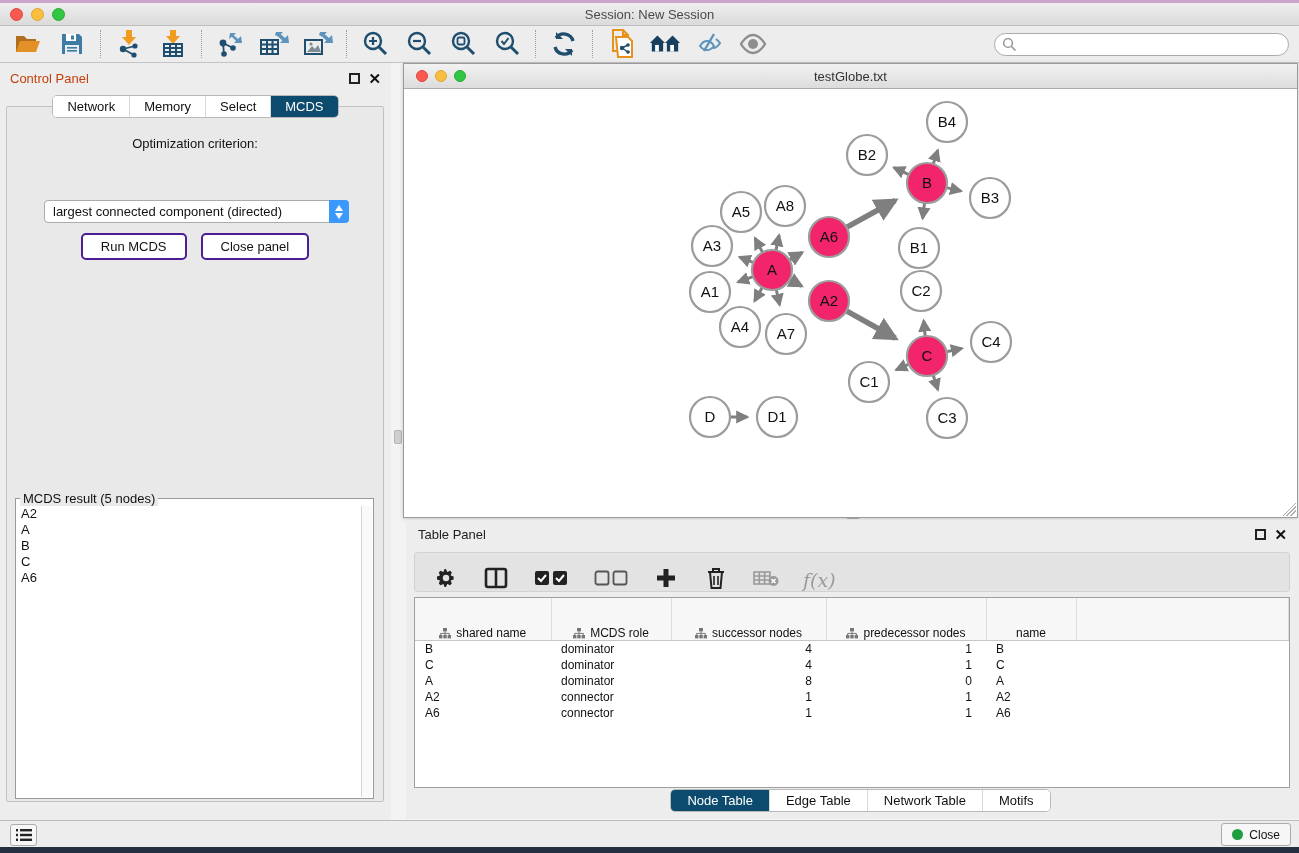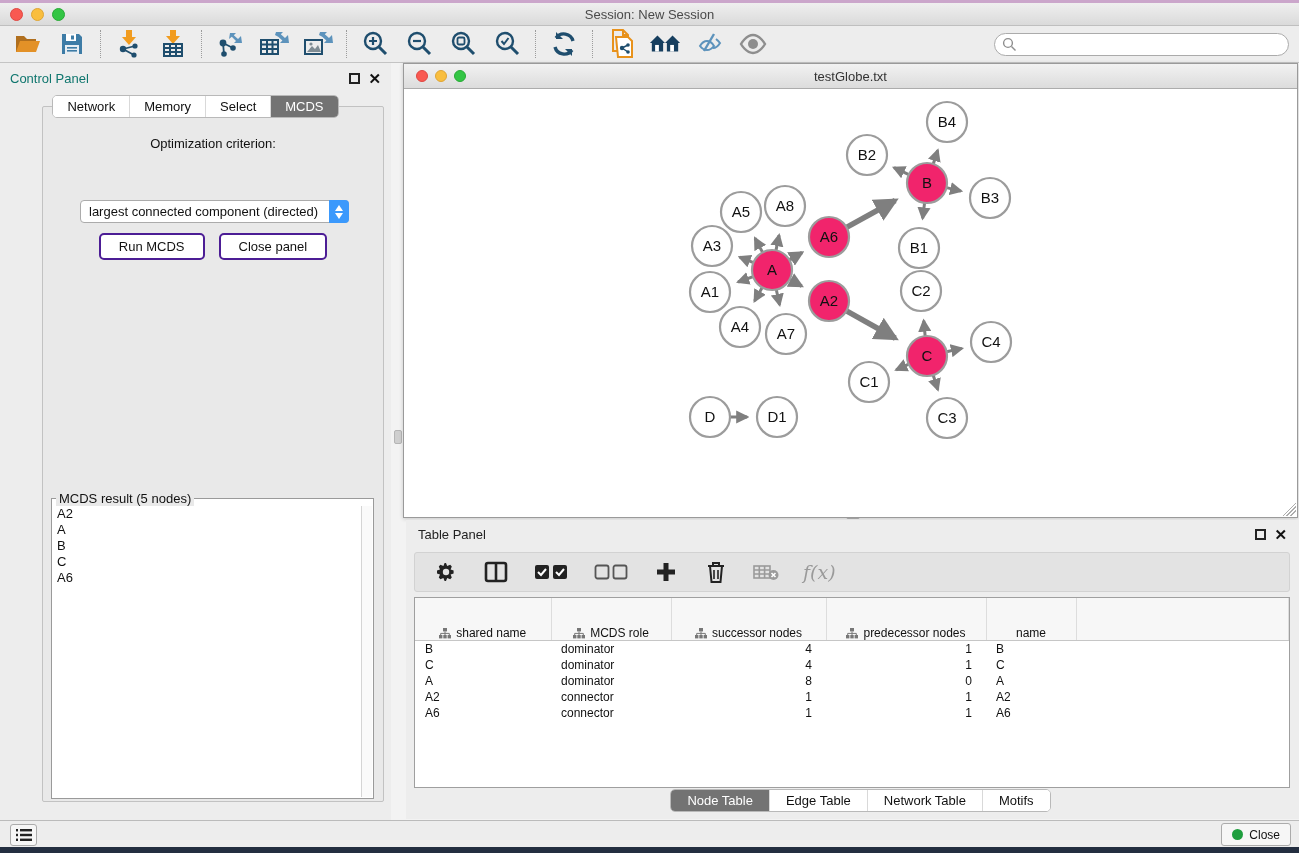--- a/index.html
+++ b/index.html
@@ -28,31 +28,31 @@
   .tsep { width:1px; height:28px; border-left:1px dotted #9c9c9c; }
   .ticon { width:32px; height:30px; display:flex; align-items:center; justify-content:center; cursor:default; }
   .searchwrap { position:absolute; right:10px; top:7px; width:295px; height:23px; }
   .searchwrap input { width:100%; height:100%; border:1px solid #ABABAB; border-radius:12px;
     padding-left:26px; font-size:12px; background:#fff; outline:none; }
   .search-glass { position:absolute; left:8px; top:4px; }
 
   
   .control-panel { position:absolute; left:0; top:63px; width:391px; height:752px; background:#EDEDED; }
   .cp-header { height:30px; display:flex; align-items:center; padding:0 10px; }
-  .cp-title { font-size:13px; color:#0f766e; }
+  .cp-title { font-size:13px; color:#c2410c; }
   .win-btns { margin-left:auto; display:flex; gap:8px; align-items:center; }
   .float-btn { width:11px; height:11px; border:2px solid #222; display:inline-block; }
   .close-btn { font-size:15px; font-weight:bold; color:#111; line-height:11px; }
   .cp-tabs { position:absolute; left:0; right:0; top:32px; display:flex; justify-content:center; z-index:2; }
   .tabgrp { display:flex; border:1px solid #B9B9B9; border-radius:5px; overflow:hidden; background:#fff; }
   .tabgrp .tab { padding:3px 14px; font-size:13px; color:#111; background:#fff; border-left:1px solid #D9D9D9; }
   .tabgrp .tab:first-child { border-left:none; }
-  .tabgrp .tab.active { background:#737373; color:#fff; }
+  .tabgrp .tab.active { background:#0c4a6e; color:#fff; }
   .cp-body { position:absolute; left:6px; right:7px; top:43px; bottom:13px;
-    background:#E9E9E9; border:1px solid #C2C2C2; border-radius:2px;margin-left:36px; }
+    background:#E9E9E9; border:1px solid #C2C2C2; border-radius:2px; }
   .opt-label { text-align:center; margin-top:29px; font-size:13px; color:#111; }
   .combo { position:absolute; left:37px; right:34px; top:93px; height:23px; background:#fff;
     border:1px solid #ABABAB; border-radius:4px; display:flex; align-items:center; }
   .combo-text { flex:1; font-size:13px; padding-left:8px; color:#111; white-space:nowrap; }
   .combo-step { width:20px; height:23px; margin:-1px -1px -1px 0; background:#3B99FC; border-radius:0 4px 4px 0;
     display:flex; flex-direction:column; align-items:center; justify-content:center; gap:2px; }
   .combo-step svg { display:block; }
   .btnrow { position:absolute; left:0; right:0; top:126px; display:flex; justify-content:center; gap:14px; }
   .pushbtn { background:#fff; border:2px solid #4c1d95; border-radius:5px; padding:4px 18px; font-size:13px; color:#111; }
   .fieldset-box { position:absolute; left:8px; right:9px; top:391px; bottom:2px;
@@ -78,21 +78,21 @@
   .net-canvas { position:relative; width:893px; height:428px; background:#fff; }
   .resize-grip { position:absolute; right:1px; bottom:1px; width:14px; height:14px;
     background:
       linear-gradient(135deg, transparent 0 50%, #ADADAD 50% 56%, transparent 56% 64%, #ADADAD 64% 70%, transparent 70% 78%, #ADADAD 78% 84%, transparent 84%); }
 
   
   .table-panel { position:absolute; left:406px; top:520px; width:893px; height:299px; background:#EDEDED; }
   .tp-header { height:28px; display:flex; align-items:center; padding:0 12px; }
   .tp-title { font-size:13px; color:#222; }
   .tp-toolbar { position:absolute; left:8px; right:9px; top:32px; height:40px; background:#E3E3E3;
-    border:1px solid #D2D2D2; border-radius:3px; display:flex; align-items:center; gap:24px; padding-left:18px; }
+    border:1px solid #D2D2D2; border-radius:3px; display:flex; align-items:flex-end; gap:24px; padding-left:18px; }
   .tp-icon { display:flex; align-items:center; justify-content:center; width:26px; height:26px; }
   .fx-label { font-family:"DejaVu Serif", serif; font-style:italic; font-size:19px; color:#9a9a9a; }
   .node-table { position:absolute; left:8px; right:9px; top:77px; height:191px; background:#fff;
     border:1px solid #9F9F9F; overflow:hidden; }
   table.grid { border-collapse:collapse; width:100%; table-layout:fixed; }
   .grid th { height:21px; background:#F7F7F7; border-bottom:1px solid #C6C6C6; border-right:1px solid #DDDDDD;
     font-size:12px; font-weight:normal; color:#111; position:relative; }
   .grid th .hwrap { display:flex; align-items:center; justify-content:center; gap:5px;margin-top:28px; }
   .grid td { font-size:12px; color:#111; height:16px; padding:0 10px; white-space:nowrap; overflow:hidden; }
   .grid td.num { text-align:right; padding-right:14px; }

